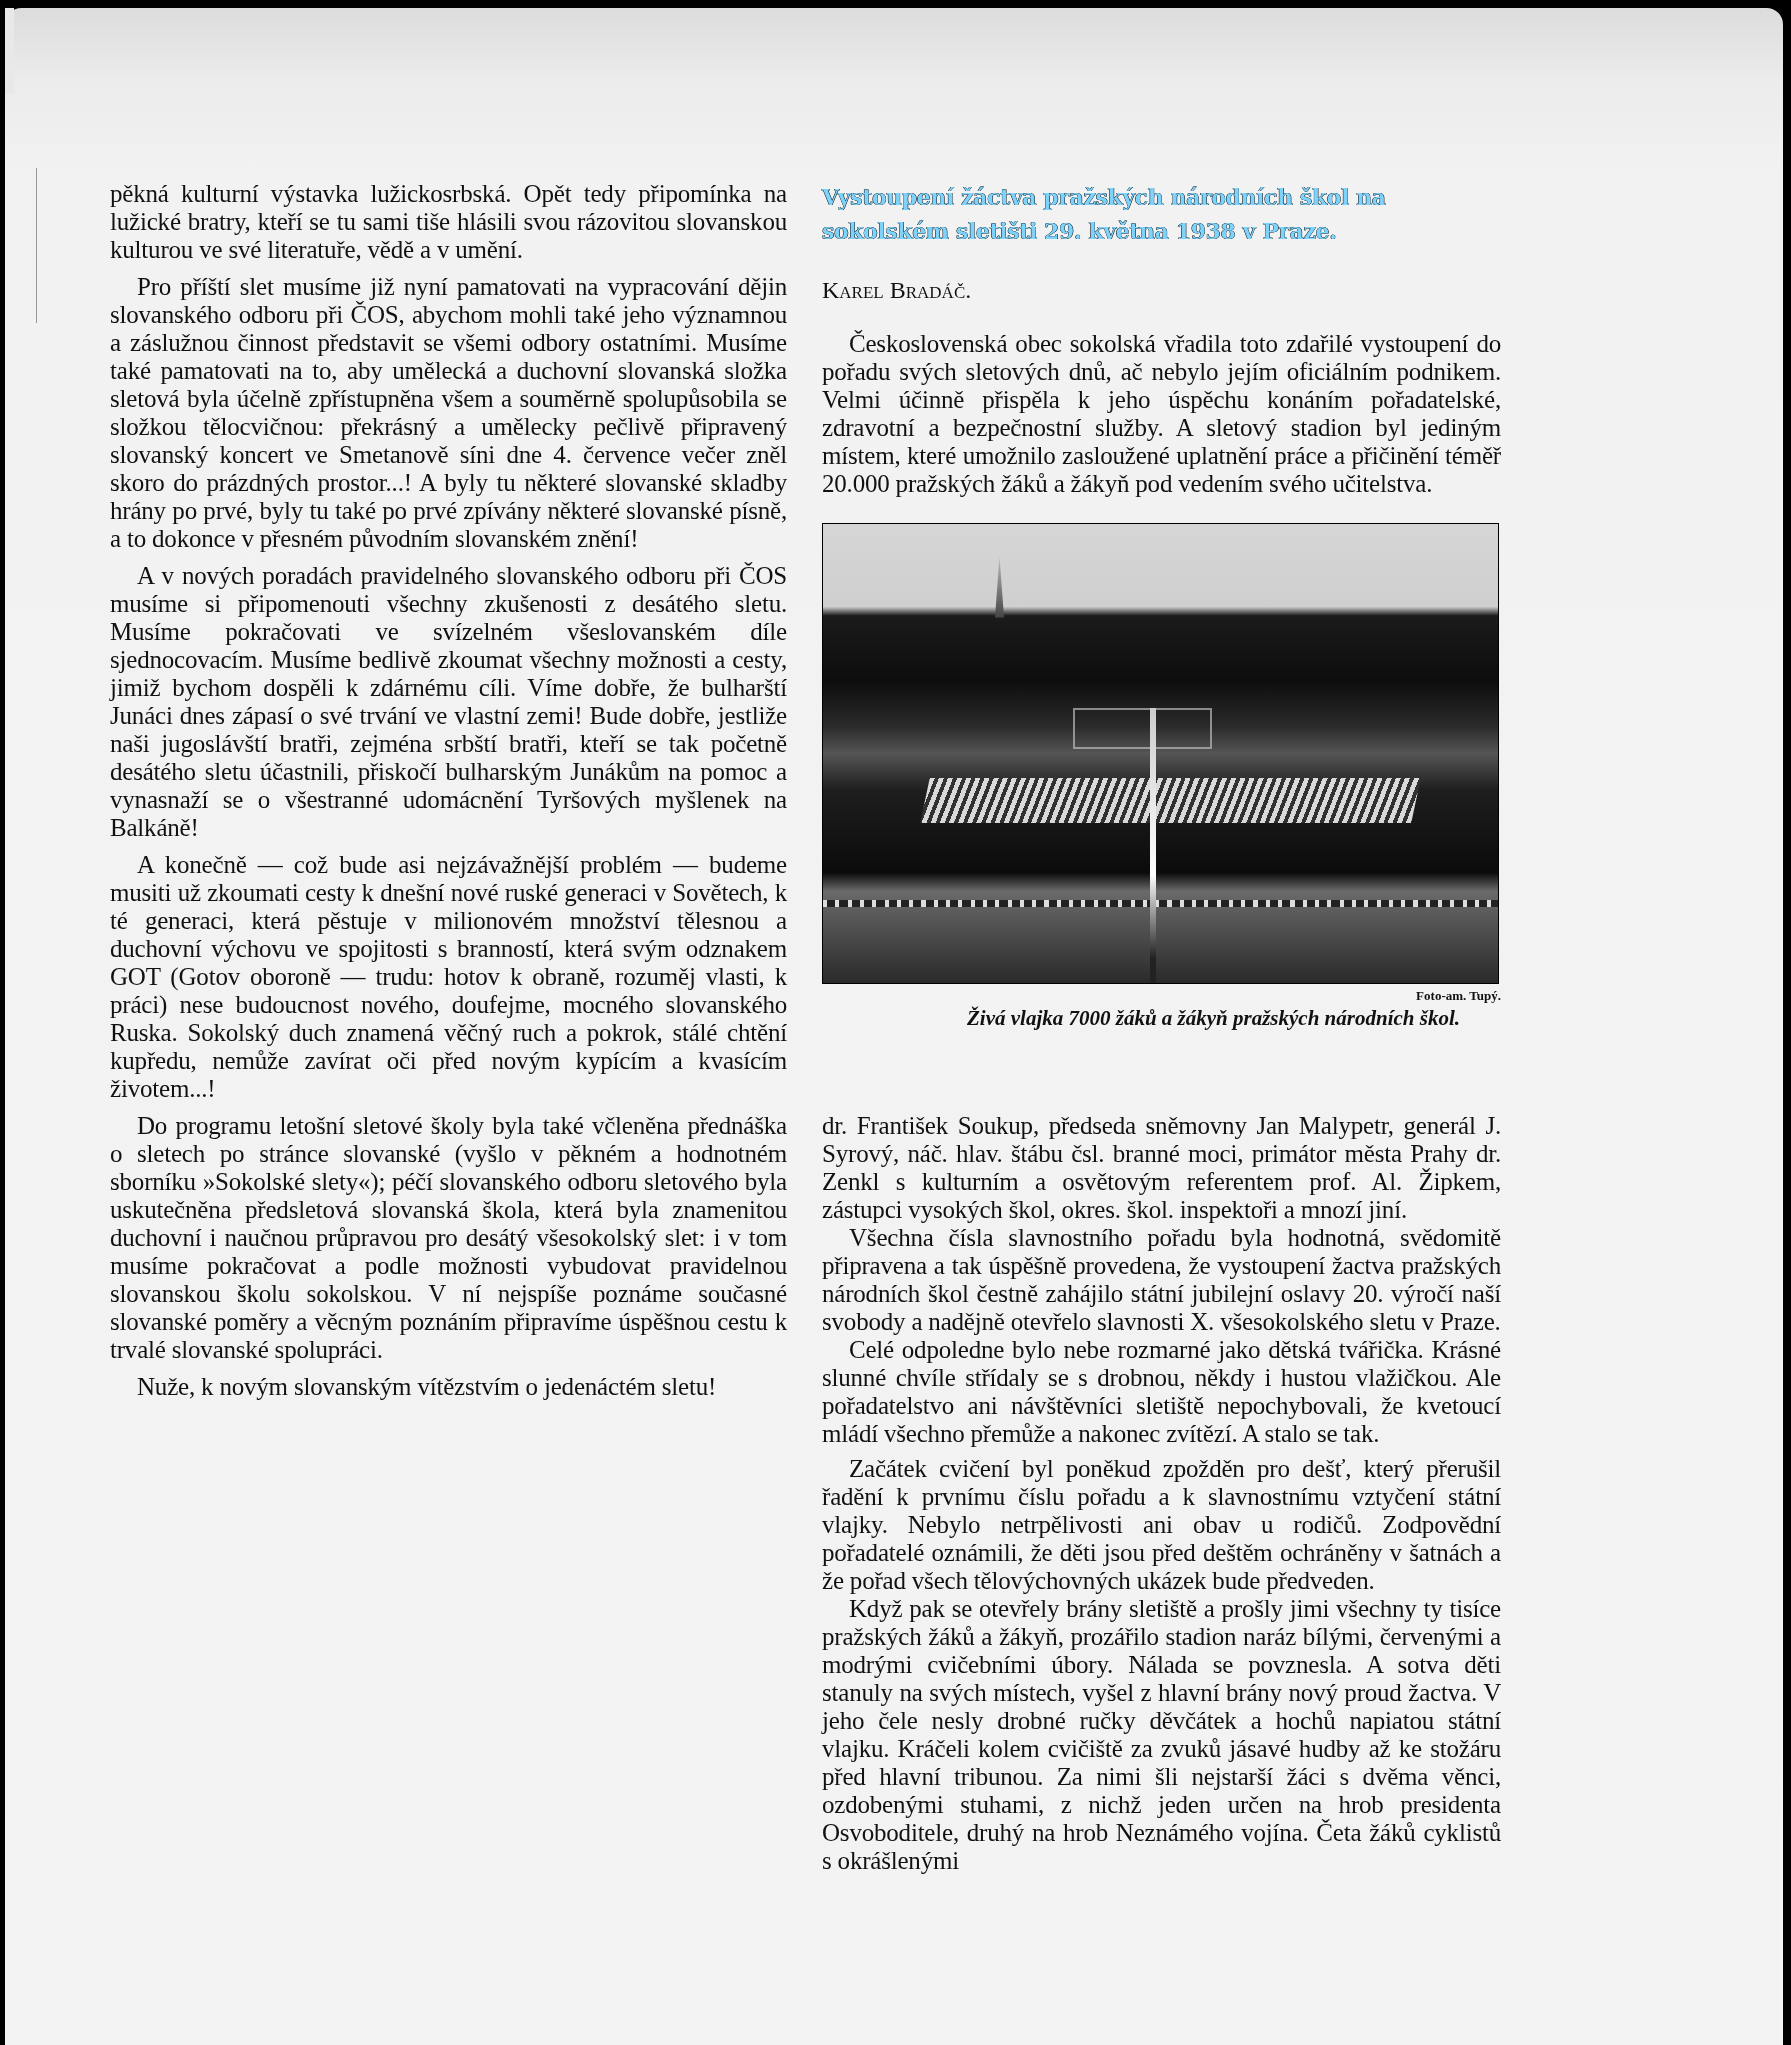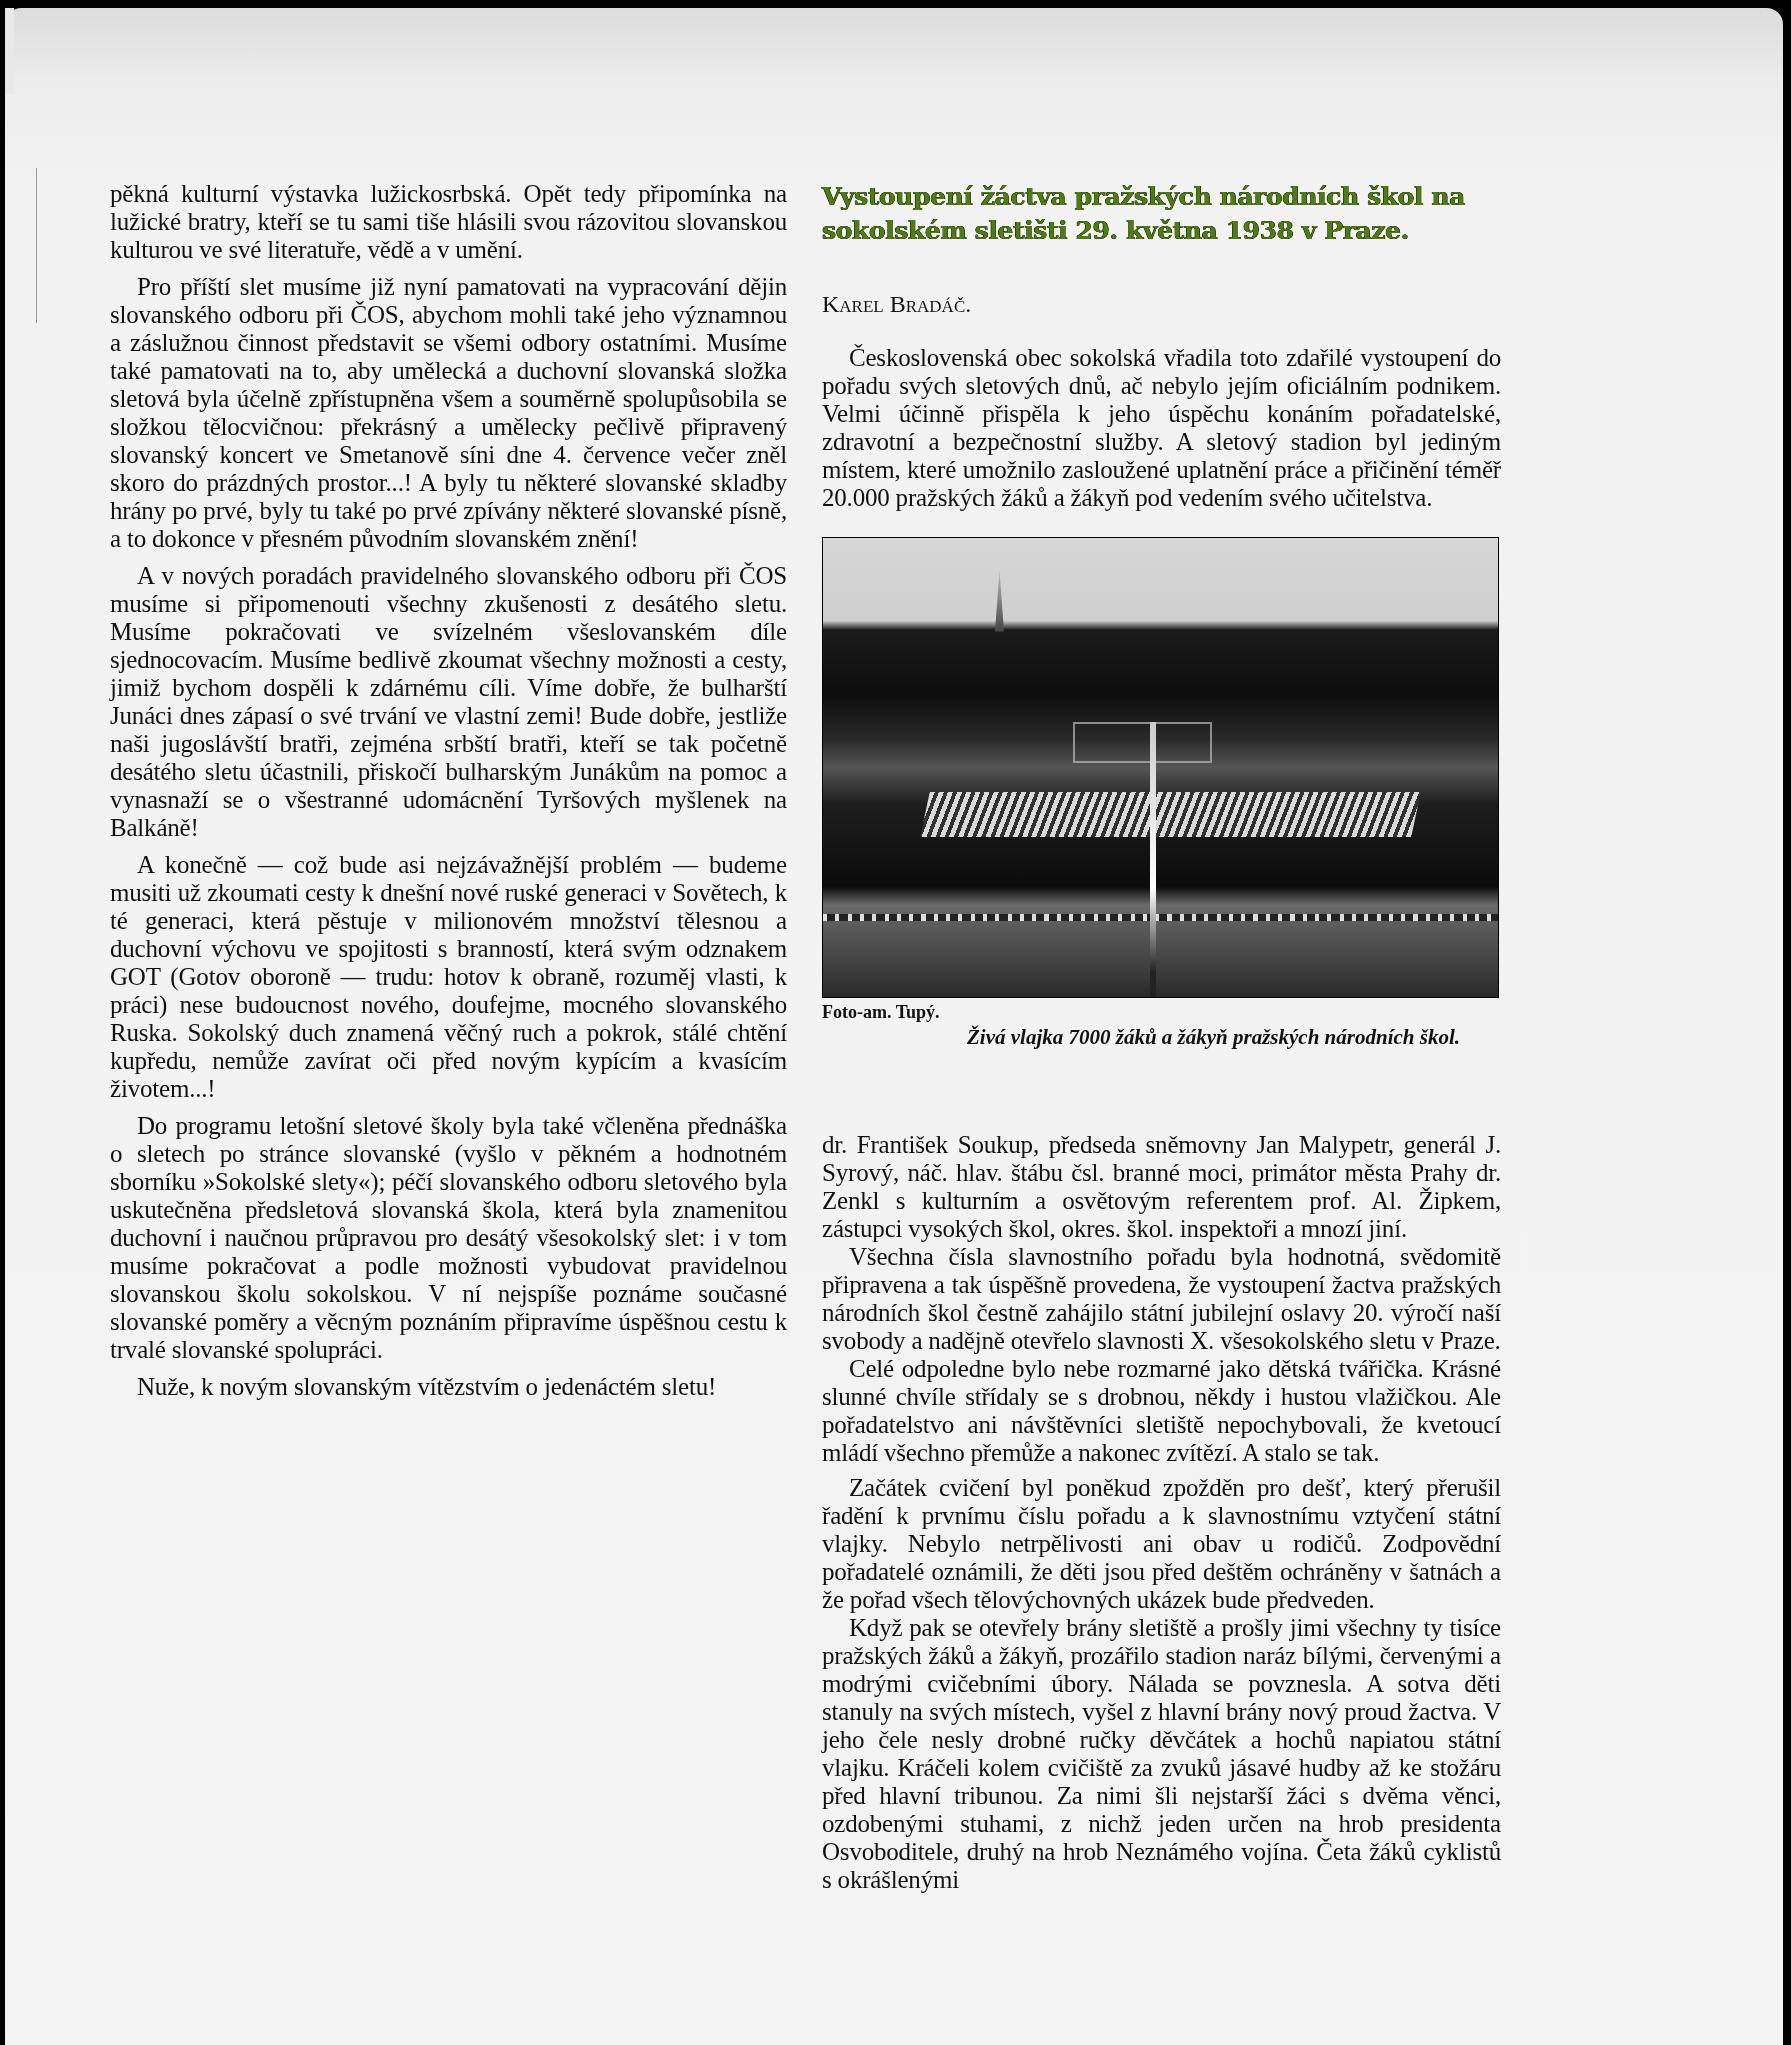--- a/index.html
+++ b/index.html
@@ -40,23 +40,23 @@
   }
   .column-left p.body { text-indent: 27px; margin-bottom: 9px; }
   .column-left p.body.first { text-indent: 0; }
   .column-right p.body { text-indent: 27px; margin-bottom: 0; }
   .column-right p.body.noindent { text-indent: 0; }
   .column-right p.gap { margin-top: 7.4px; }
 
   .headline {
     font-family: "DejaVu Serif", "Liberation Serif", serif;
     font-weight: 900;
-    font-size: 25px; line-height: 34px;
-    margin: 0 0 43px 0;
-    color: #4d7c0f;
+    font-size: 22px; line-height: 34px;
+    margin: 0 0 29px 0;
+    color: #7dd3fc;
     letter-spacing: -0.4px;
     text-shadow: 0.4px 0 0 #0a0a0a, -0.4px 0 0 #0a0a0a, 0 0.4px 0 #0a0a0a;
   }
   .author {
     font-family: "Liberation Serif", "DejaVu Serif", serif;
     font-variant: small-caps;
     font-size: 24px; margin: 0 0 26px 0; color: #111;
   }
   .figure {
     position: relative;
@@ -90,23 +90,23 @@
   }
   .photo .num20 {
     position: absolute; left: 250px; top: 184px; width: 135px; height: 37px;
     border: 2.5px solid #bbb; opacity: 0.7;
   }
   .photo .row {
     position: absolute; left: 0; top: 376px; width: 100%; height: 7.4px;
     background: repeating-linear-gradient(90deg, #ddd 0 4.1px, #222 4.1px 12.3px);
   }
   .credit {
-    text-align: left;
+    text-align: right;
     font-family: "Liberation Serif", "DejaVu Serif", serif;
-    font-weight: bold; font-size: 18px;
+    font-weight: bold; font-size: 13px;
     margin: 4.9px 0 0 0; color: #111;
   }
   .caption {
     text-align: right;
     font-family: "Liberation Serif", "DejaVu Serif", serif;
     font-style: italic; font-weight: bold;
     font-size: 21px; line-height: 24px;
     margin: 1.6px 41px 82px 24.5px; color: #111;
   }
 </style>

